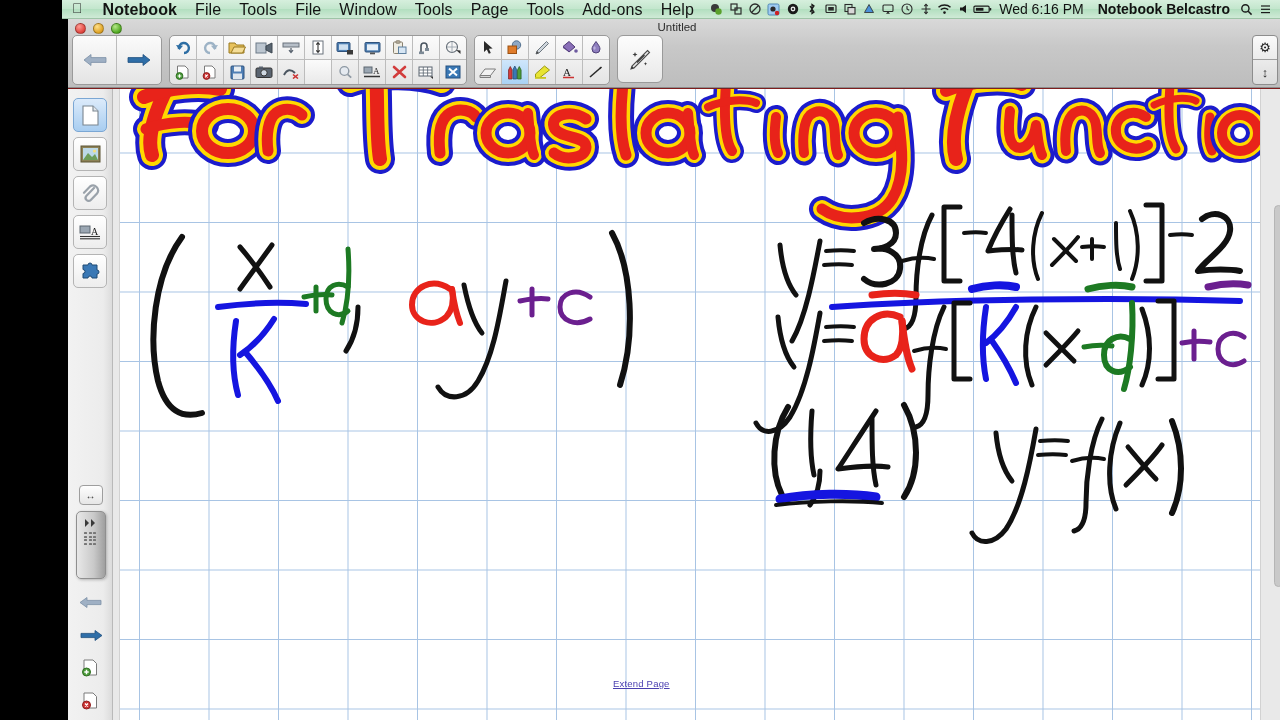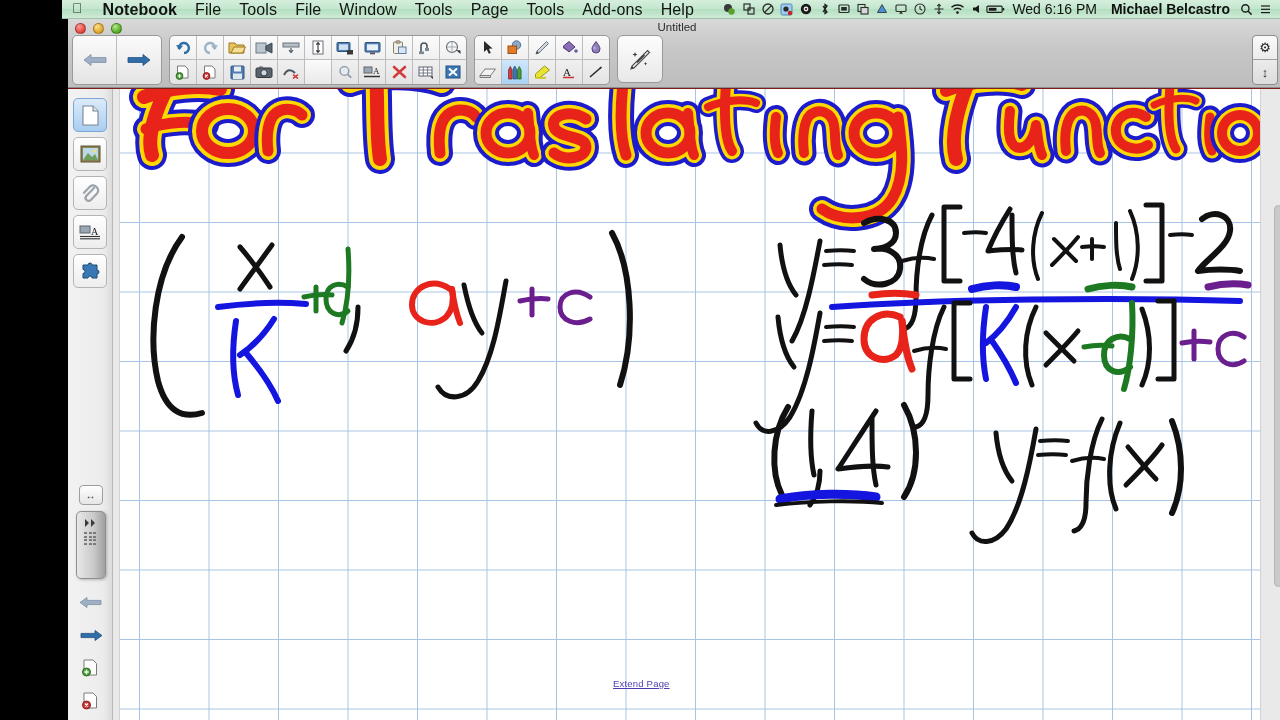--- a/index.html
+++ b/index.html
@@ -272,21 +272,21 @@
           </svg>
       </span>
       <span class="status-icon">
         <svg width="20" height="12" viewBox="0 0 20 12">
             <rect x="1" y="3" width="16" height="6.5" rx="1.2" fill="none" stroke="#1a1a1a" stroke-width="1.2"></rect>
             <rect x="3" y="4.8" width="8" height="3" fill="#1a1a1a"></rect>
             <rect x="17.4" y="5" width="1.8" height="2.6" rx=".6" fill="#1a1a1a"></rect>
           </svg>
       </span>
       <span class="status-text">Wed 6:16 PM</span>
-      <span class="status-text bold">Michael Belcastro</span>
+      <span class="status-text bold">Notebook Belcastro</span>
       <span class="status-icon">
         <svg width="13" height="13" viewBox="0 0 13 13">
             <circle cx="5.4" cy="5.4" r="3.6" fill="none" stroke="#1a1a1a" stroke-width="1.4"></circle>
             <line x1="8.2" y1="8.2" x2="11.6" y2="11.6" stroke="#1a1a1a" stroke-width="1.5"></line>
           </svg>
       </span>
       <span class="status-icon">
         <svg width="13" height="13" viewBox="0 0 13 13">
             <g stroke="#1a1a1a" stroke-width="1.2">
               <line x1="2" y1="3" x2="11" y2="3"></line>

